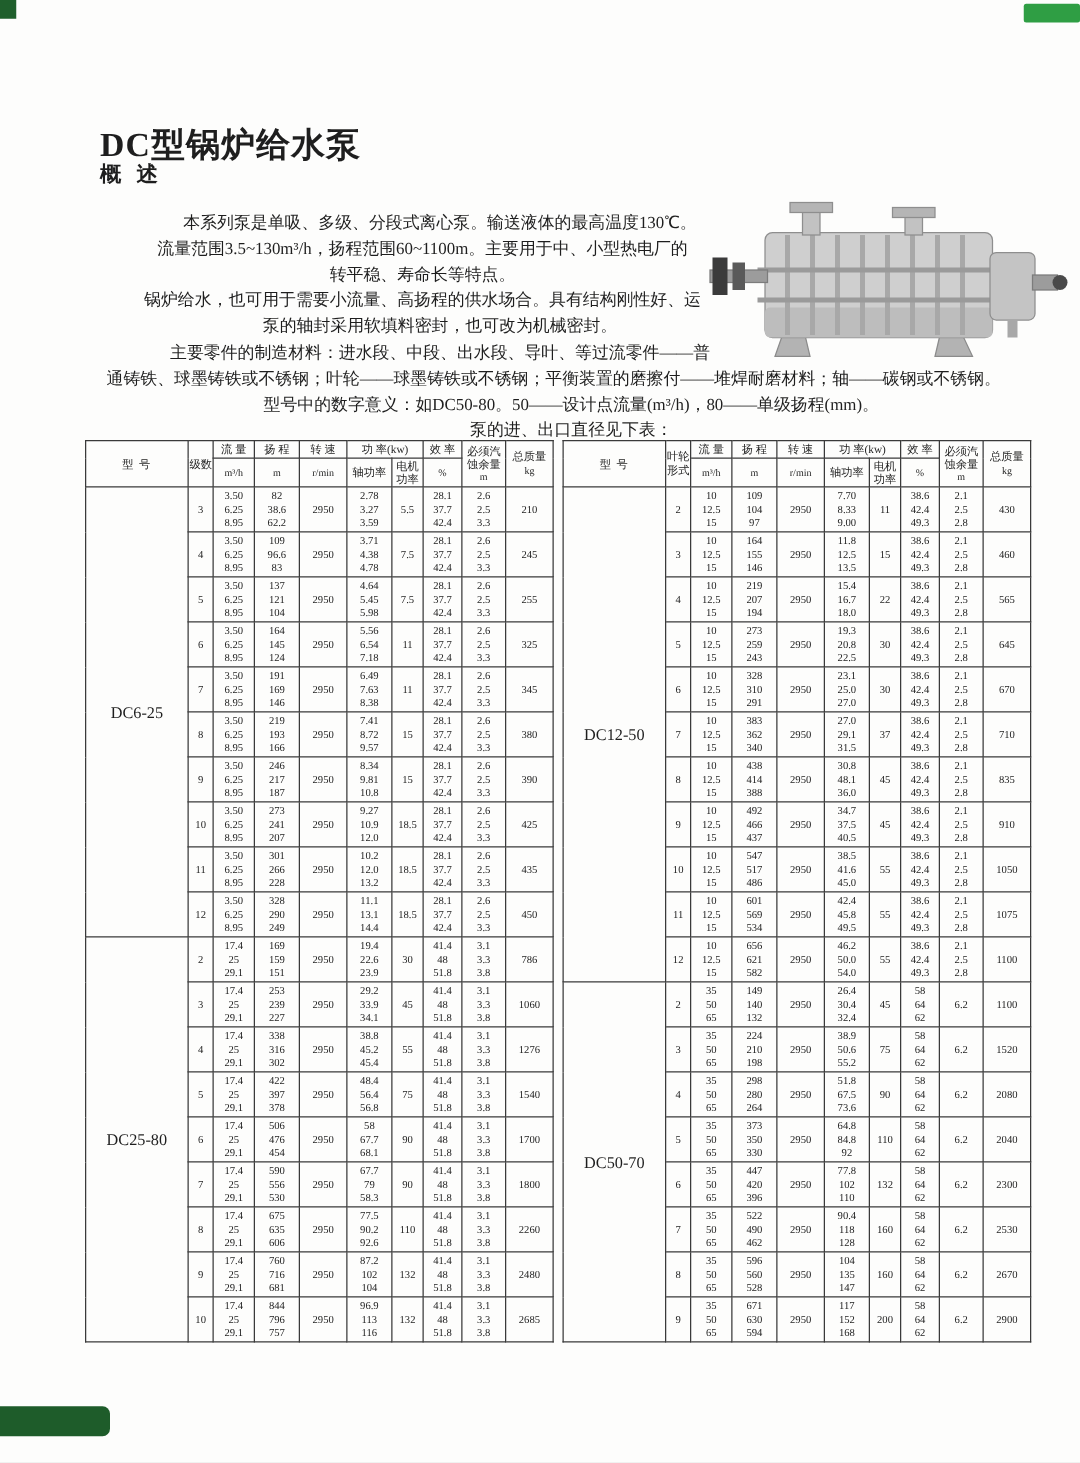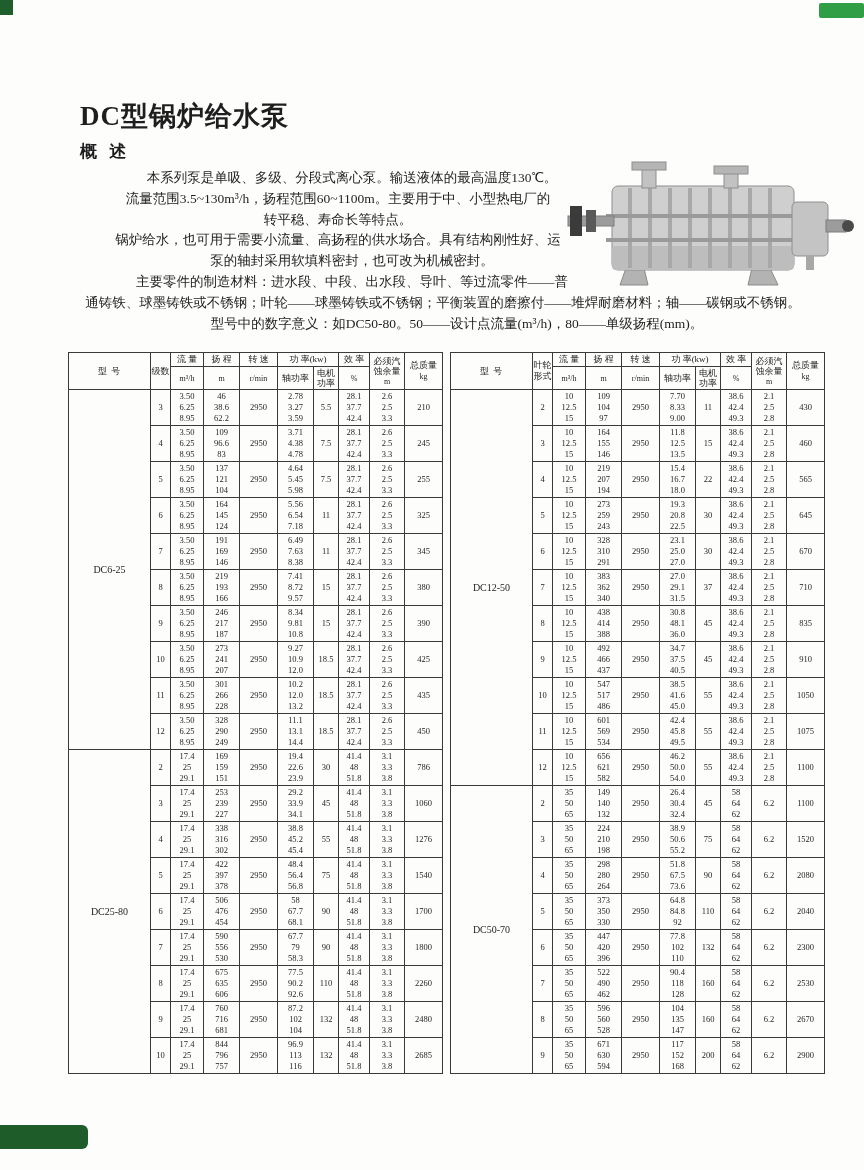--- a/index.html
+++ b/index.html
@@ -5,39 +5,39 @@
   html,body{margin:0;padding:0;background:#e8e8e8;}
   .page{position:relative;width:864px;height:1170px;background:#fdfdfc;overflow:hidden;
         font-family:Liberation Serif, serif;color:#1e1e1e;}
   
   .artifact{position:absolute;}
   .artifact.tl{left:0;top:0;width:13px;height:15px;background:#1f5f2c;}
   .artifact.tr{left:819px;top:3px;width:45px;height:15px;background:#2f9e44;border-radius:2px;}
   .artifact.bl{left:0;top:1125px;width:88px;height:24px;background:#1e5c2a;border-radius:0 6px 6px 0;}
   
   .title{position:absolute;left:80px;top:98px;font-size:27px;font-weight:bold;letter-spacing:1px;}
-  .section-heading{position:absolute;left:80px;top:140px;font-size:17px;font-weight:bold;letter-spacing:4px;}
+  .section-heading{position:absolute;left:80px;top:128px;font-size:17px;font-weight:bold;letter-spacing:4px;}
   
   .intro{position:absolute;left:78px;top:168px;width:730px;font-size:13.5px;line-height:20.8px;text-align:center;}
   .intro .line{white-space:nowrap;overflow:hidden;}
   .intro .line.narrow{width:520px;}
   .intro .line.indent{text-indent:28px;}
   
   .pump{position:absolute;left:556px;top:150px;width:302px;height:138px;}
   
   .tables-row{position:absolute;left:68px;top:352px;width:730px;display:flex;gap:7px;align-items:flex-start;}
   table.spec{border-collapse:collapse;table-layout:fixed;width:362px;background:#fdfdfc;}
   table.spec td,table.spec th{border:1px solid #3a3a3a;text-align:center;vertical-align:middle;
       font-weight:normal;padding:0;}
   table.spec th{font-size:9px;line-height:11px;padding:1px 0;}
   table.spec td{font-size:8.5px;line-height:11px;}
   table.spec .hdr-cn{letter-spacing:1px;}
   table.spec .unit{font-size:8px;}
   table.spec .v2,.v4{word-break:break-all;line-height:10px;}
-  table.spec td.model{font-size:10px;}
+  table.spec td.model{font-size:13px;}
   table.spec td div{line-height:11px;}
   table.spec td.num{padding:1px 0;}
 </style>
 </head>
 <body>
 
 <div class="page">
 
   <div class="artifact tl"></div>
   <div class="artifact tr"></div>
@@ -48,20 +48,21 @@
 
   <div class="intro" id="intro">
       <div class="line indent narrow">本系列泵是单吸、多级、分段式离心泵。输送液体的最高温度130℃。</div>
       <div class="line narrow">流量范围3.5~130m³/h，扬程范围60~1100m。主要用于中、小型热电厂的</div>
       <div class="line narrow">转平稳、寿命长等特点。</div>
       <div class="line narrow">锅炉给水，也可用于需要小流量、高扬程的供水场合。具有结构刚性好、运</div>
       <div class="line indent narrow">泵的轴封采用软填料密封，也可改为机械密封。</div>
       <div class="line indent narrow">主要零件的制造材料：进水段、中段、出水段、导叶、等过流零件——普</div>
       <div class="line">通铸铁、球墨铸铁或不锈钢；叶轮——球墨铸铁或不锈钢；平衡装置的磨擦付——堆焊耐磨材料；轴——碳钢或不锈钢。</div>
       <div class="line indent">型号中的数字意义：如DC50-80。50——设计点流量(m³/h)，80——单级扬程(mm)。</div>
+      <div class="line indent">泵的进、出口直径见下表：</div>
     </div>
 
   <div class="pump">
     <svg viewBox="0 0 302 138" width="302" height="138">
 
       <path d="M70 118 L64 135 L92 135 L88 118 Z" fill="#b3b3b3" stroke="#8b8b8b" stroke-width="1"></path>
       <path d="M196 118 L192 135 L222 135 L214 118 Z" fill="#b3b3b3" stroke="#8b8b8b" stroke-width="1"></path>
 
       <rect x="56" y="36" width="182" height="84" rx="6" fill="#cfcfcf" stroke="#8e8e8e" stroke-width="1"></rect>
       <rect x="56" y="96" width="182" height="24" rx="4" fill="#bdbdbd"></rect>
@@ -141,21 +142,21 @@
       <tbody id="tbody-left">
           <tr>
             <td rowspan="10" class="model">DC6-25</td>
             <td class="num">3</td>
             <td class="num">
               <div>3.50</div>
               <div>6.25</div>
               <div>8.95</div>
             </td>
             <td class="num">
-              <div>46</div>
+              <div>82</div>
               <div>38.6</div>
               <div>62.2</div>
             </td>
             <td class="num">2950</td>
             <td class="num">
               <div>2.78</div>
               <div>3.27</div>
               <div>3.59</div>
             </td>
             <td class="num">5.5</td>

